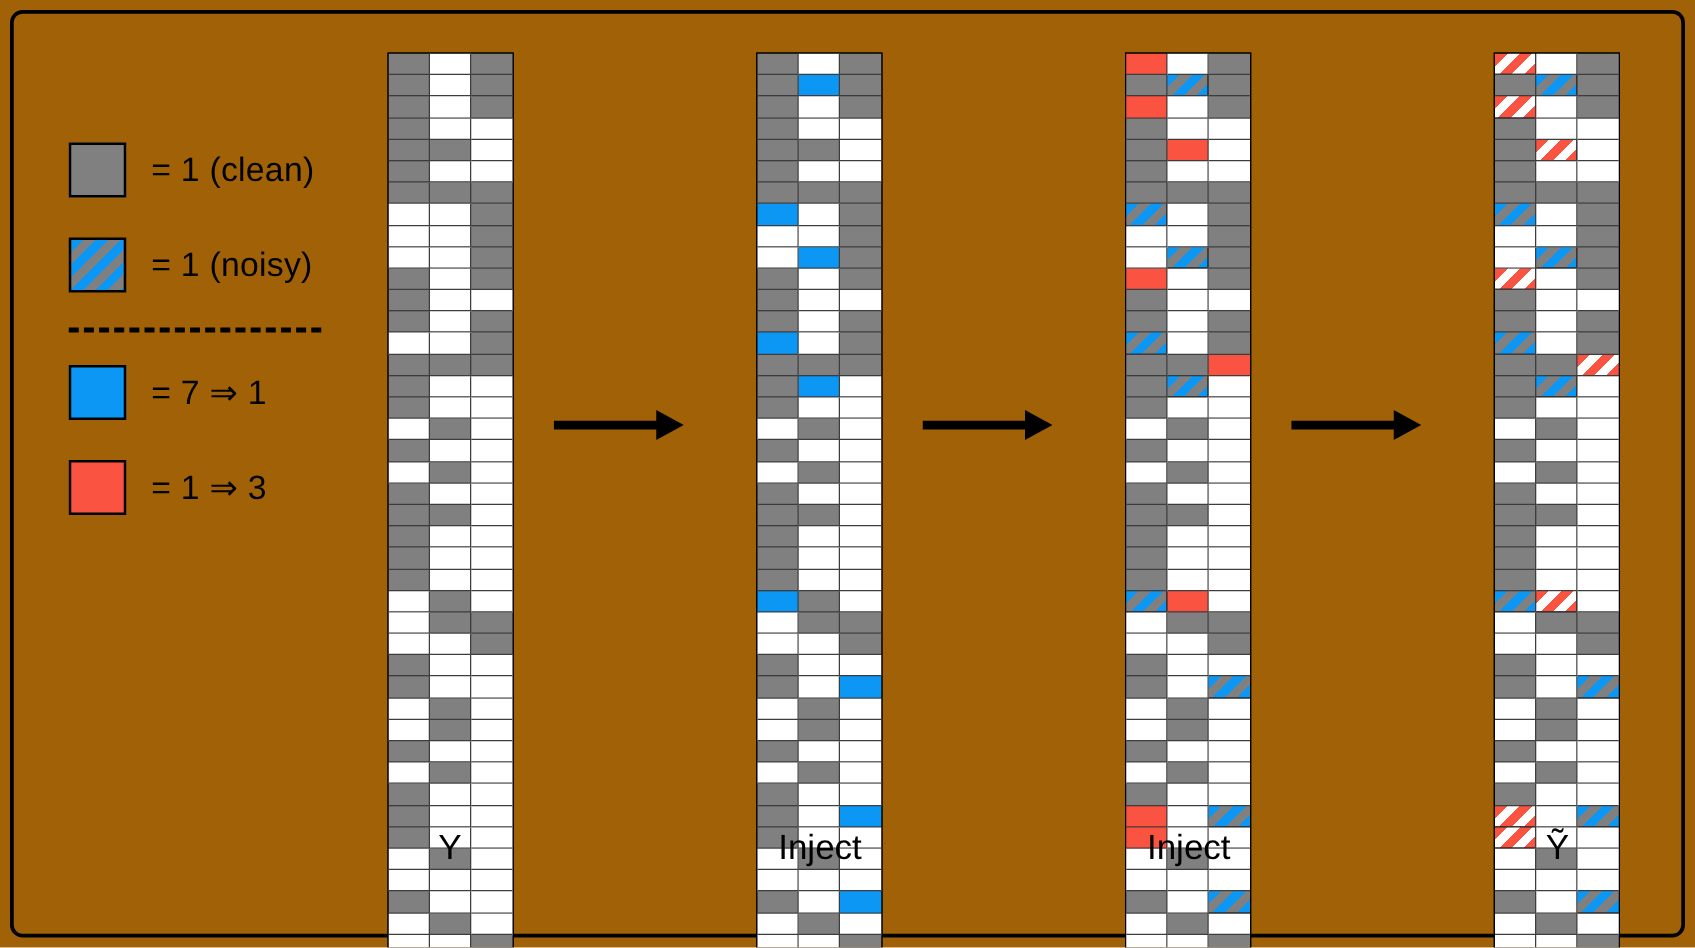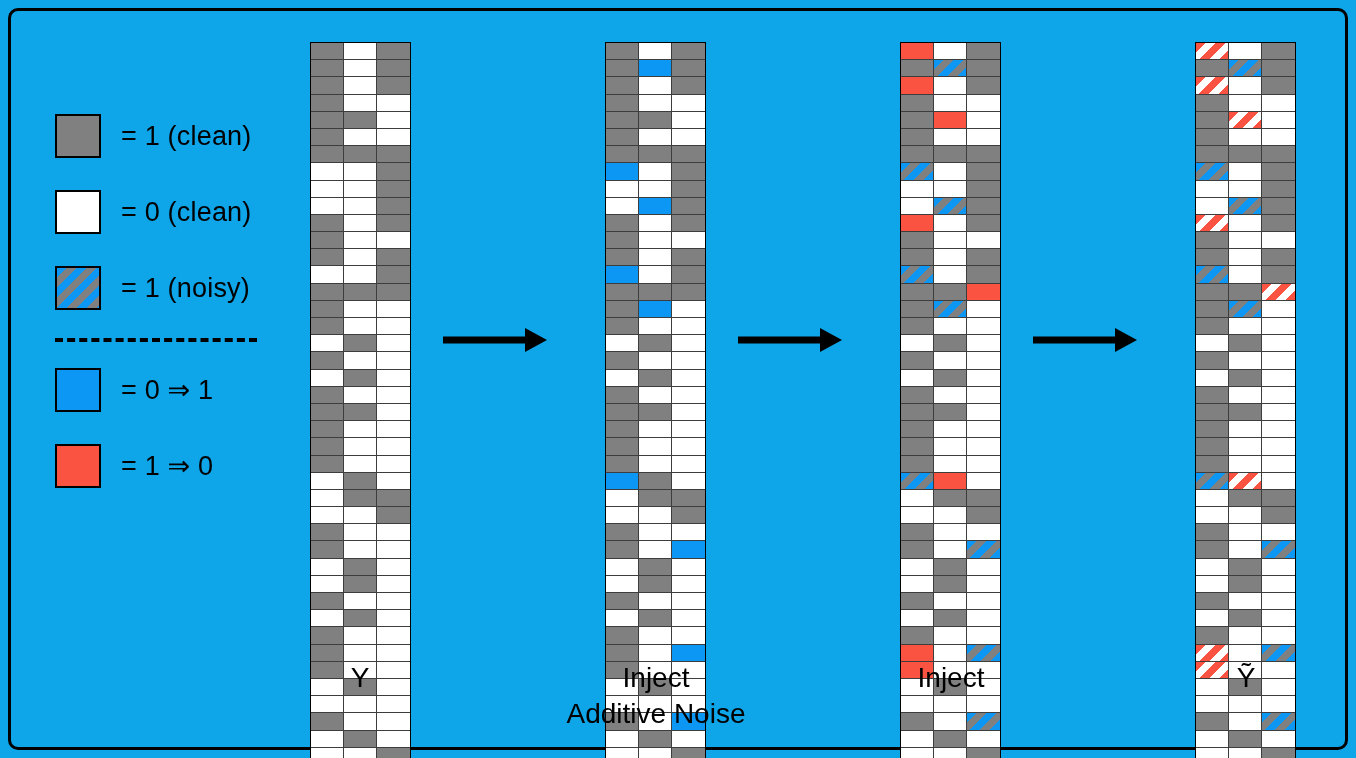--- a/index.html
+++ b/index.html
@@ -9,21 +9,21 @@
     background: #ffffff;
   }
   body {
     font-family: "Liberation Sans", sans-serif;
     -webkit-font-smoothing: antialiased;
   }
   #canvas {
     position: relative;
     width: 1356px;
     height: 758px;
-    background: #0ea5e9;
+    background: #a16207;
     overflow: hidden;
     box-sizing: border-box;
   }
   
   #frame {
     position: absolute;
     left: 8px;
     top: 8px;
     width: 1340px;
     height: 742px;
@@ -146,35 +146,31 @@
 <div id="canvas">
 
   <div id="frame"></div>
 
   <div id="legend">
       <div class="legend-row">
         <div class="legend-swatch fill-one"></div>
         <div class="legend-text">= 1 (clean)</div>
       </div>
       <div class="legend-row">
-        <div class="legend-swatch fill-zero"></div>
-        <div class="legend-text">= 0 (clean)</div>
-      </div>
-      <div class="legend-row">
         <div class="legend-swatch fill-one-noisy"></div>
         <div class="legend-text">= 1 (noisy)</div>
       </div>
       <div class="legend-divider"></div>
       <div class="legend-row">
         <div class="legend-swatch fill-blue"></div>
-        <div class="legend-text">= 0 ⇒ 1</div>
+        <div class="legend-text">= 7 ⇒ 1</div>
       </div>
       <div class="legend-row">
         <div class="legend-swatch fill-red"></div>
-        <div class="legend-text">= 1 ⇒ 0</div>
+        <div class="legend-text">= 1 ⇒ 3</div>
       </div>
     </div>
 
   <div class="matrix" id="matrix-0">
       <div class="mcell fill-one"></div>
       <div class="mcell fill-zero"></div>
       <div class="mcell fill-one"></div>
       <div class="mcell fill-one"></div>
       <div class="mcell fill-zero"></div>
       <div class="mcell fill-one"></div>
@@ -695,21 +691,20 @@
   <svg class="arrow" id="arrow-2" viewBox="0 0 104 32">
     <line x1="0" y1="16" x2="86" y2="16" stroke="#000" stroke-width="7"></line>
     <polygon points="82,4 104,16 82,28" fill="#000"></polygon>
   </svg>
 
   <div class="caption" id="caption-0">
       <div>Y</div>
     </div>
   <div class="caption" id="caption-1">
       <div>Inject</div>
-      <div>Additive Noise</div>
     </div>
   <div class="caption" id="caption-2">
       <div>Inject</div>
     </div>
   <div class="caption" id="caption-3">
       <div>Ỹ</div>
     </div>
 
 </div>
 

